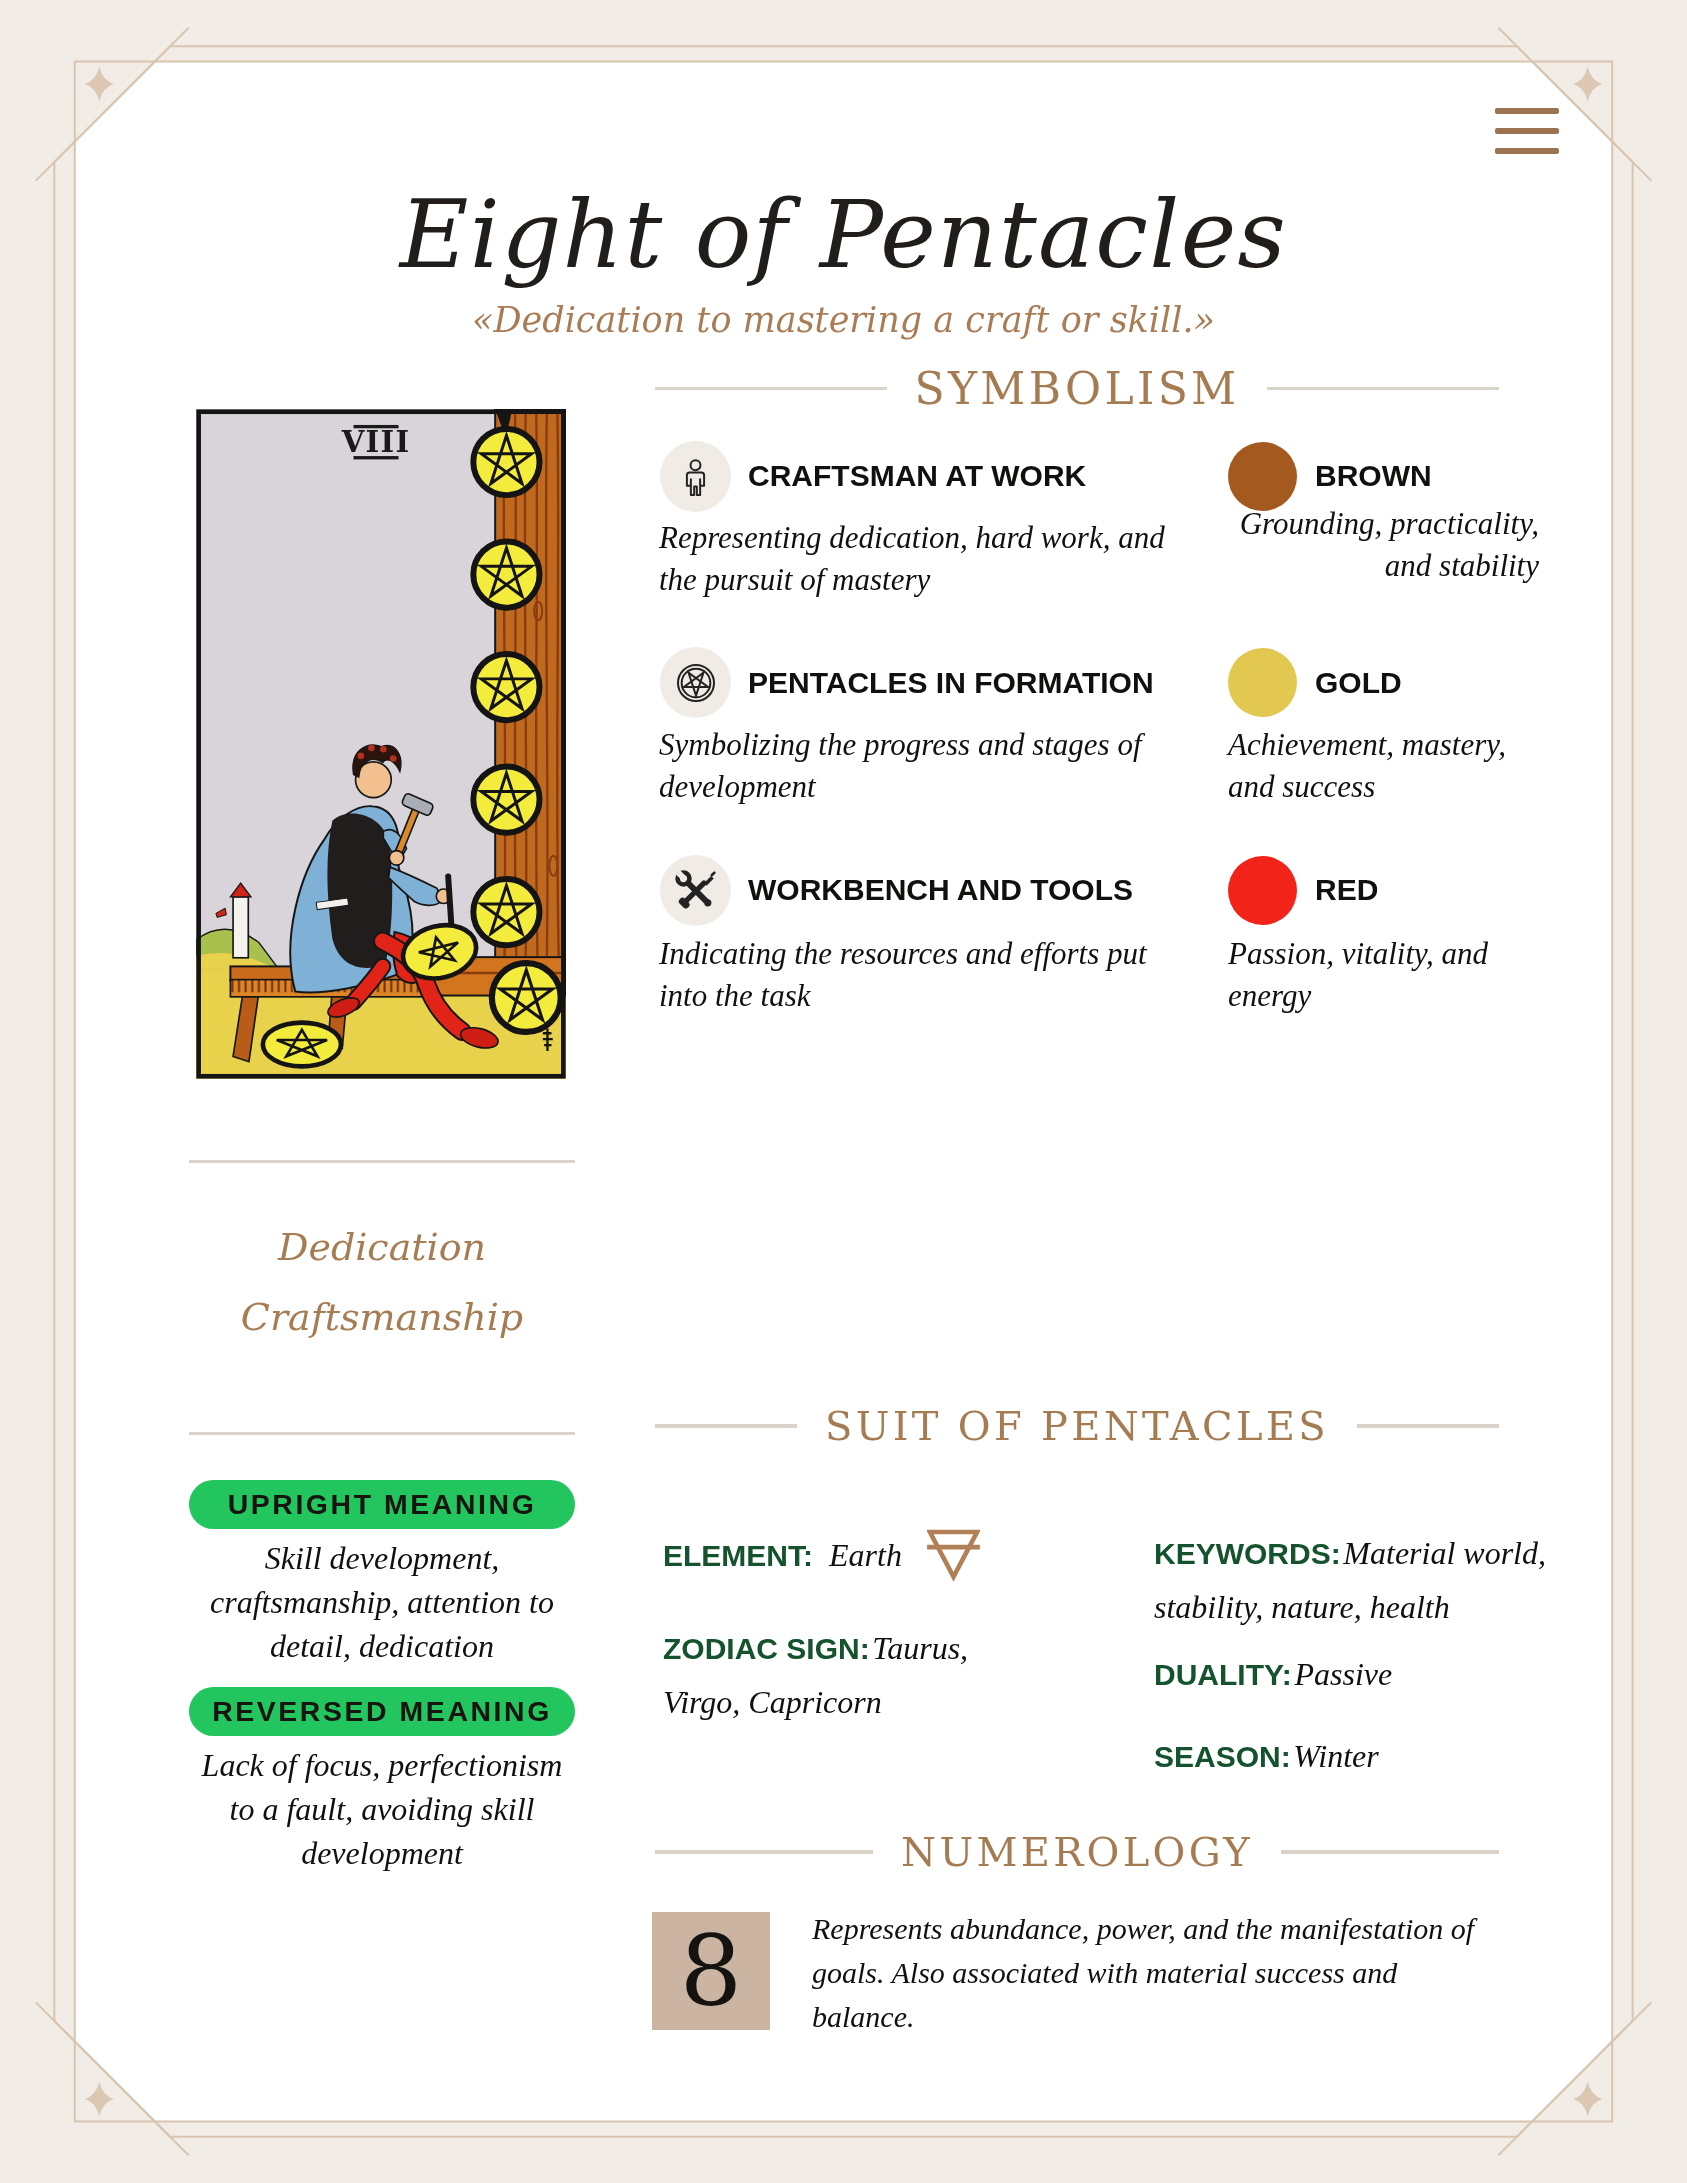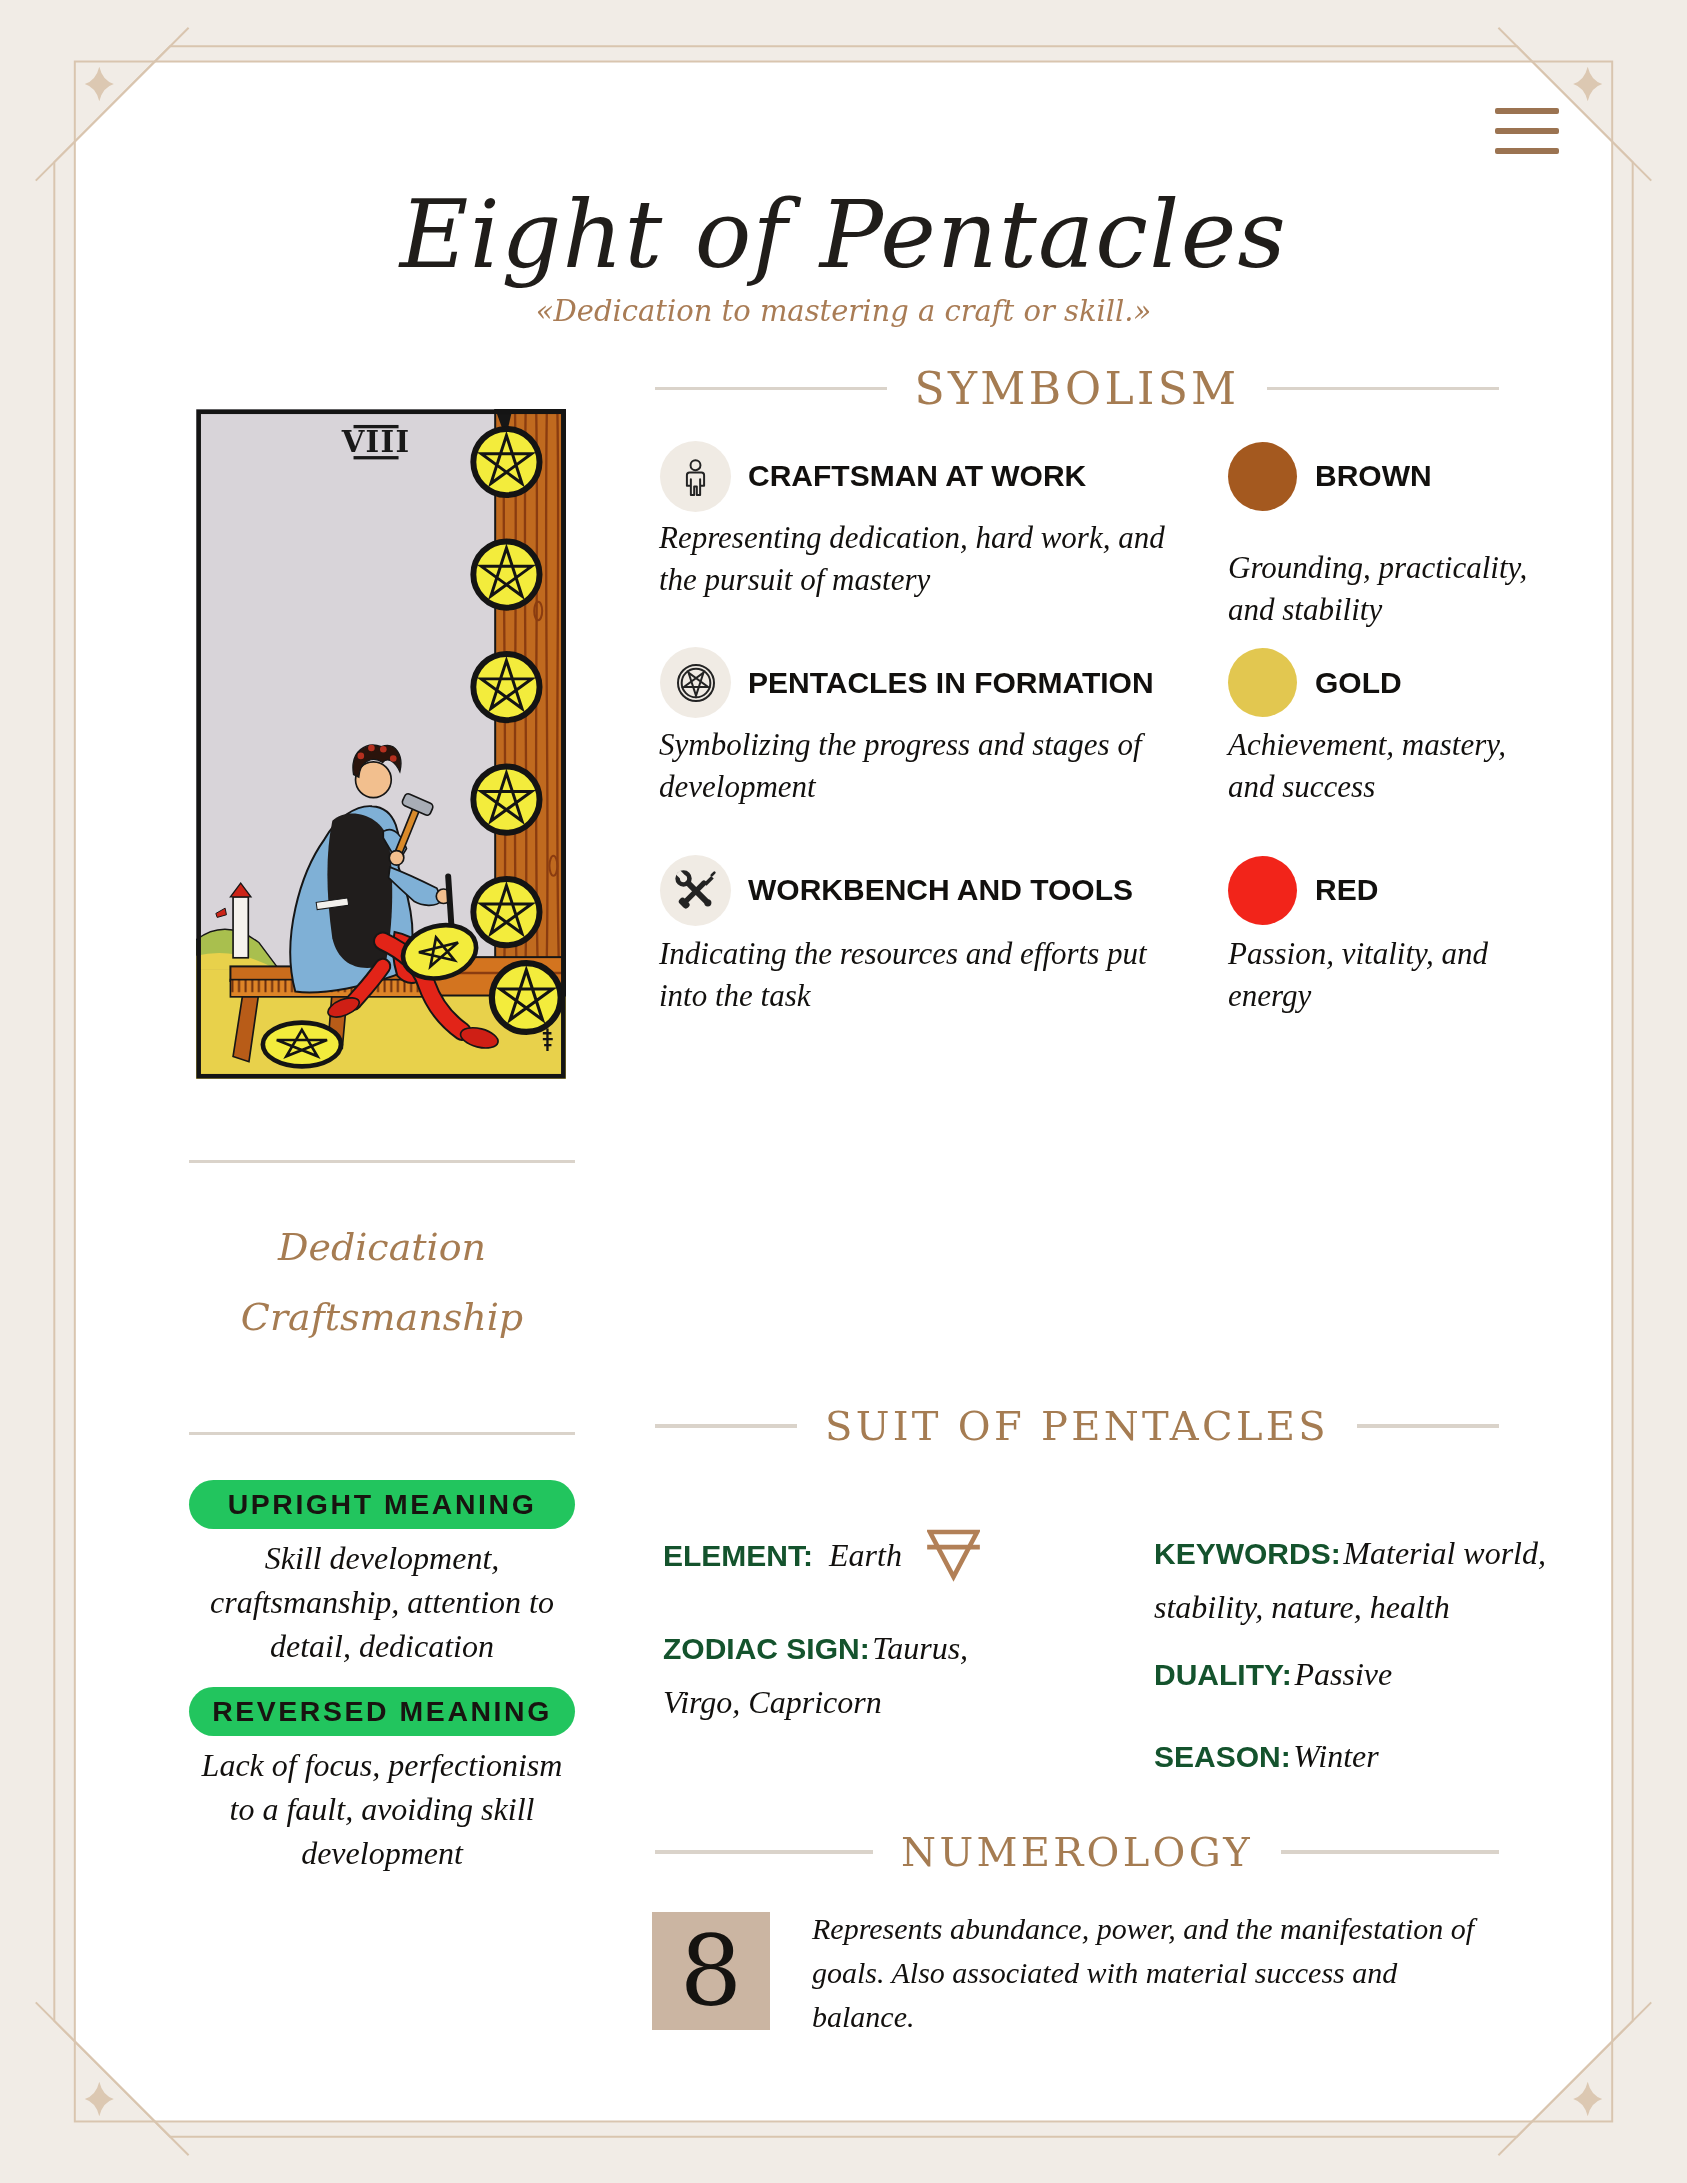--- a/index.html
+++ b/index.html
@@ -14,21 +14,21 @@
   #frame-svg{position:absolute;left:0;top:0;z-index:0;}
   
   .page-title{
     left:0;top:118px;width:1687px;text-align:center;
     font-family:"DejaVu Serif", serif;font-style:italic;font-weight:500;
     font-size:94px;line-height:1.15;color:#201d1a;letter-spacing:1.3px;
   }
   .page-subtitle{
     left:0;top:265px;width:1687px;text-align:center;
     font-family:"DejaVu Serif", serif;font-style:italic;
-    font-size:29px;color:#a97c55;
+    font-size:35px;color:#a97c55;
   }
   .menu-btn{left:1495px;top:108px;width:64px;height:49px;cursor:pointer;}
   .menu-btn .bar{position:absolute;left:0;width:64px;height:6px;border-radius:2px;background:#9b7351;}
   .menu-btn .b1{top:0;} .menu-btn .b2{top:20px;} .menu-btn .b3{top:40px;}
   
   .divider{height:3.3px;background:#dad3ca;}
   
   .keywords{left:189px;top:1212px;width:386px;text-align:center;}
   .keywords p{
     margin:0;font-family:"DejaVu Serif", serif;font-style:italic;
@@ -293,21 +293,21 @@
       <line x1="24" y1="-24" x2="28" y2="-28" stroke-width="4"></line>
       <rect x="-27" y="13" width="18" height="11" rx="5" fill="#232323" stroke="none" transform="rotate(45 -18 18.5)"></rect>
     </g>
   </svg>
 </div>
 <div class="abs item-title" style="left:748px;top:873px;">WORKBENCH AND TOOLS</div>
 <div class="abs item-desc" style="left:659px;top:933px;width:509px;">Indicating the resources and efforts put into the task</div>
 
 <div class="abs swatch" style="left: 1228px; top: 442px; background-color: rgb(164, 89, 31);"></div>
 <div class="abs item-title" style="left:1315px;top:459px;">BROWN</div>
-<div class="abs item-desc" style="left:1228px;top:547px;width:311px;">Grounding, practicality, and stability</div>
+<div class="abs item-desc" style="left:1228px;top:503px;width:311px;text-align:right;">Grounding, practicality, and stability</div>
 
 <div class="abs swatch" style="left: 1228px; top: 648px; background-color: rgb(226, 199, 80);"></div>
 <div class="abs item-title" style="left:1315px;top:666px;">GOLD</div>
 <div class="abs item-desc" style="left:1228px;top:724px;width:311px;">Achievement, mastery, and success</div>
 
 <div class="abs swatch" style="left: 1228px; top: 856px; background-color: rgb(242, 36, 26);"></div>
 <div class="abs item-title" style="left:1315px;top:873px;">RED</div>
 <div class="abs item-desc" style="left:1228px;top:933px;width:311px;">Passion, vitality, and energy</div>
 
 <div class="abs sec-header" style="top:1403px;">

